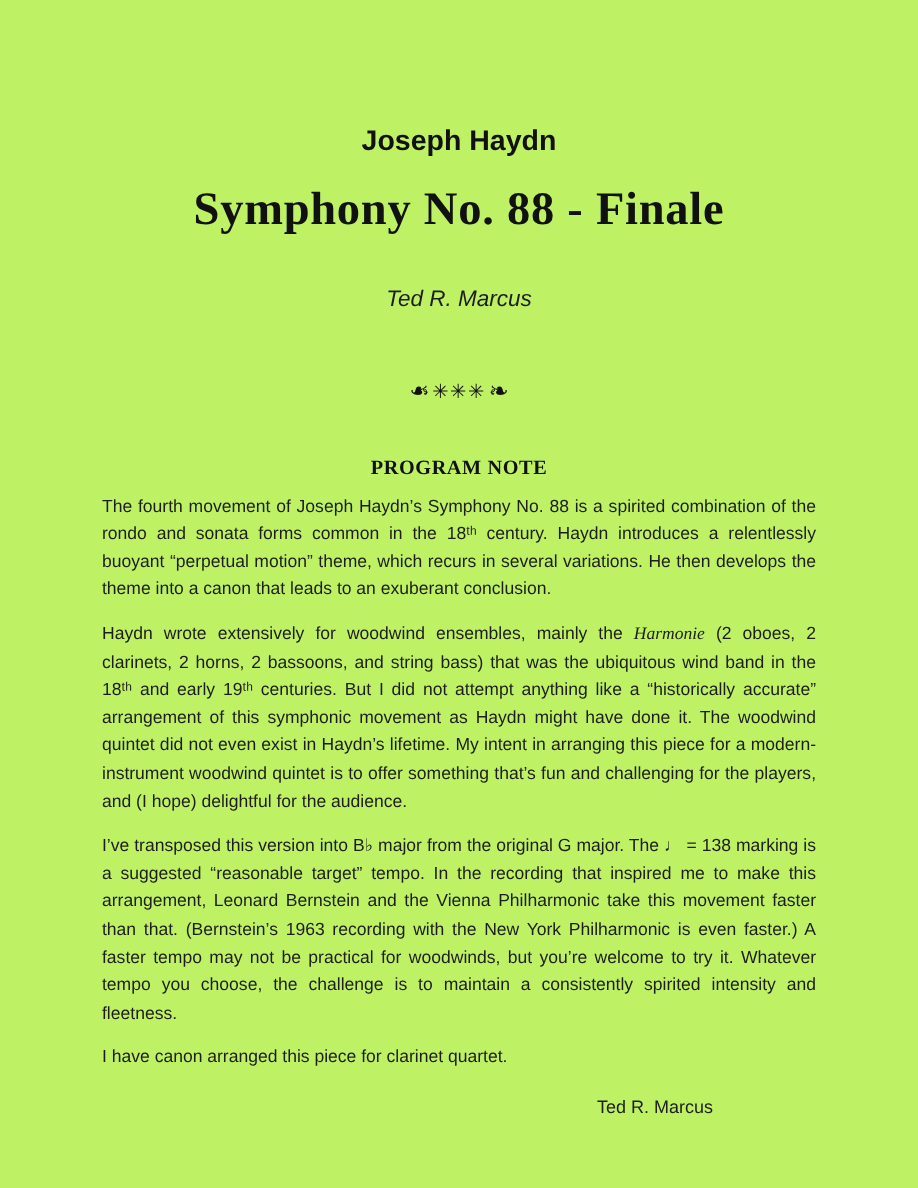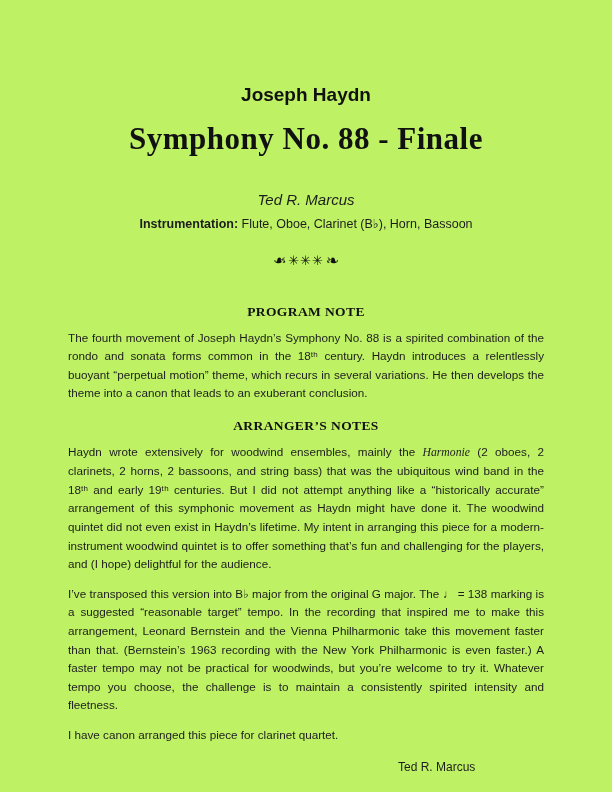--- a/index.html
+++ b/index.html
@@ -103,35 +103,31 @@
 
 <div class="page">
 
   <div class="composer centered">Joseph Haydn</div>
 
   <h1 class="work-title centered">Symphony No. 88 - Finale</h1>
 
 
   <div class="arranged-line2 centered">Ted R. Marcus</div>
 
-  <div class="instrumentation centered">
-    <span class="label">Instrumentation:</span><span> Flute, Oboe, Clarinet (B♭), Horn, Bassoon</span>
-  </div>
 
   <div class="ornament centered">
     <span class="orn-left">❧</span><span class="orn-stars">✳✳✳</span><span class="orn-right">❧</span>
   </div>
 
   <div class="content">
 
     <h2 class="section-heading">PROGRAM NOTE</h2>
 
     <p class="justified">The fourth movement of Joseph Haydn’s Symphony No. 88 is a spirited combination of the rondo and sonata forms common in the 18ᵗʰ century. Haydn introduces a relentlessly buoyant “perpetual motion” theme, which recurs in several variations. He then develops the theme into a canon that leads to an exuberant conclusion.</p>
 
-    <h2 class="section-heading second">ARRANGER’S NOTES</h2>
 
     <p class="justified"><span>Haydn wrote extensively for woodwind ensembles, mainly the </span><span class="italic">Harmonie</span><span> (2 oboes, 2 clarinets, 2 horns, 2 bassoons, and string bass) that was the ubiquitous wind band in the 18ᵗʰ and early 19ᵗʰ centuries. But I did not attempt anything like a “historically accurate” arrangement of this symphonic movement as Haydn might have done it. The woodwind quintet did not even exist in Haydn’s lifetime. My intent in arranging this piece for a modern-instrument woodwind quintet is to offer something that’s fun and challenging for the players, and (I hope) delightful for the audience.</span></p>
 
     <p class="justified">I’ve transposed this version into B♭ major from the original G major. The ♩ = 138 marking is a suggested “reasonable target” tempo. In the recording that inspired me to make this arrangement, Leonard Bernstein and the Vienna Philharmonic take this movement faster than that. (Bernstein’s 1963 recording with the New York Philharmonic is even faster.) A faster tempo may not be practical for woodwinds, but you’re welcome to try it. Whatever tempo you choose, the challenge is to maintain a consistently spirited intensity and fleetness.</p>
 
     <p>I have canon arranged this piece for clarinet quartet.</p>
 
     <div class="signature">
       <div>Ted R. Marcus</div>
     </div>

